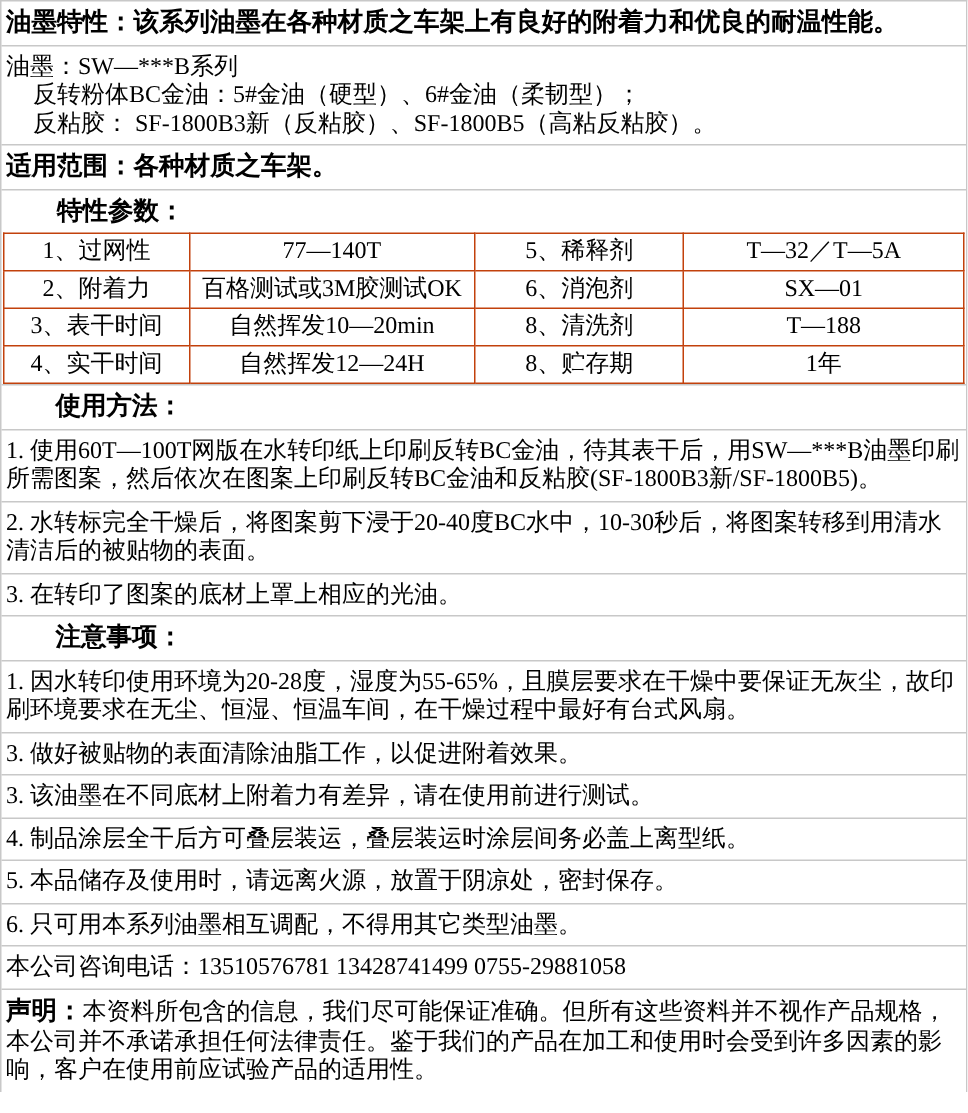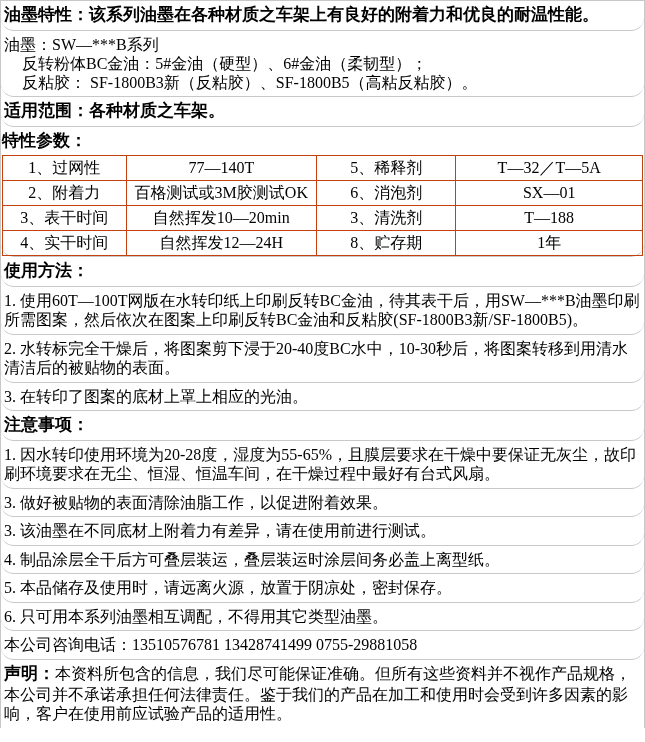--- a/index.html
+++ b/index.html
@@ -16,32 +16,32 @@
     background: #ffffff;
     border-top: 1px solid #c8c8c8;
     border-left: 1px solid #c8c8c8;
     border-right: 1px solid #c8c8c8;
   }
   .row {
     box-sizing: border-box;
     padding: 4px 3px;
     border-bottom: 1px solid #c8c8c8;
     line-height: 1.22;
-    border-radius: 13px;
   }
   .row:last-child {
     border-bottom: none;
   }
   .bold-line {
     font-weight: bold;
     font-size: 17px;
   }
   .sec-title {
     font-weight: bold;
     font-size: 17px;
+    padding-left: 36px;
   }
   .series-line {
     line-height: 1.2;
   }
   .indent {
     padding-left: 18px;
   }
   .row-params {
     padding: 4px 1px 0 1px;
   }
@@ -99,21 +99,21 @@
         </tr>
         <tr>
           <td>2、附着力</td>
           <td>百格测试或3M胶测试OK</td>
           <td>6、消泡剂</td>
           <td>SX—01</td>
         </tr>
         <tr>
           <td>3、表干时间</td>
           <td>自然挥发10—20min</td>
-          <td>3、清洗剂</td>
+          <td>8、清洗剂</td>
           <td>T—188</td>
         </tr>
         <tr>
           <td>4、实干时间</td>
           <td>自然挥发12—24H</td>
           <td>8、贮存期</td>
           <td>1年</td>
         </tr>
       </tbody>
     </table>

